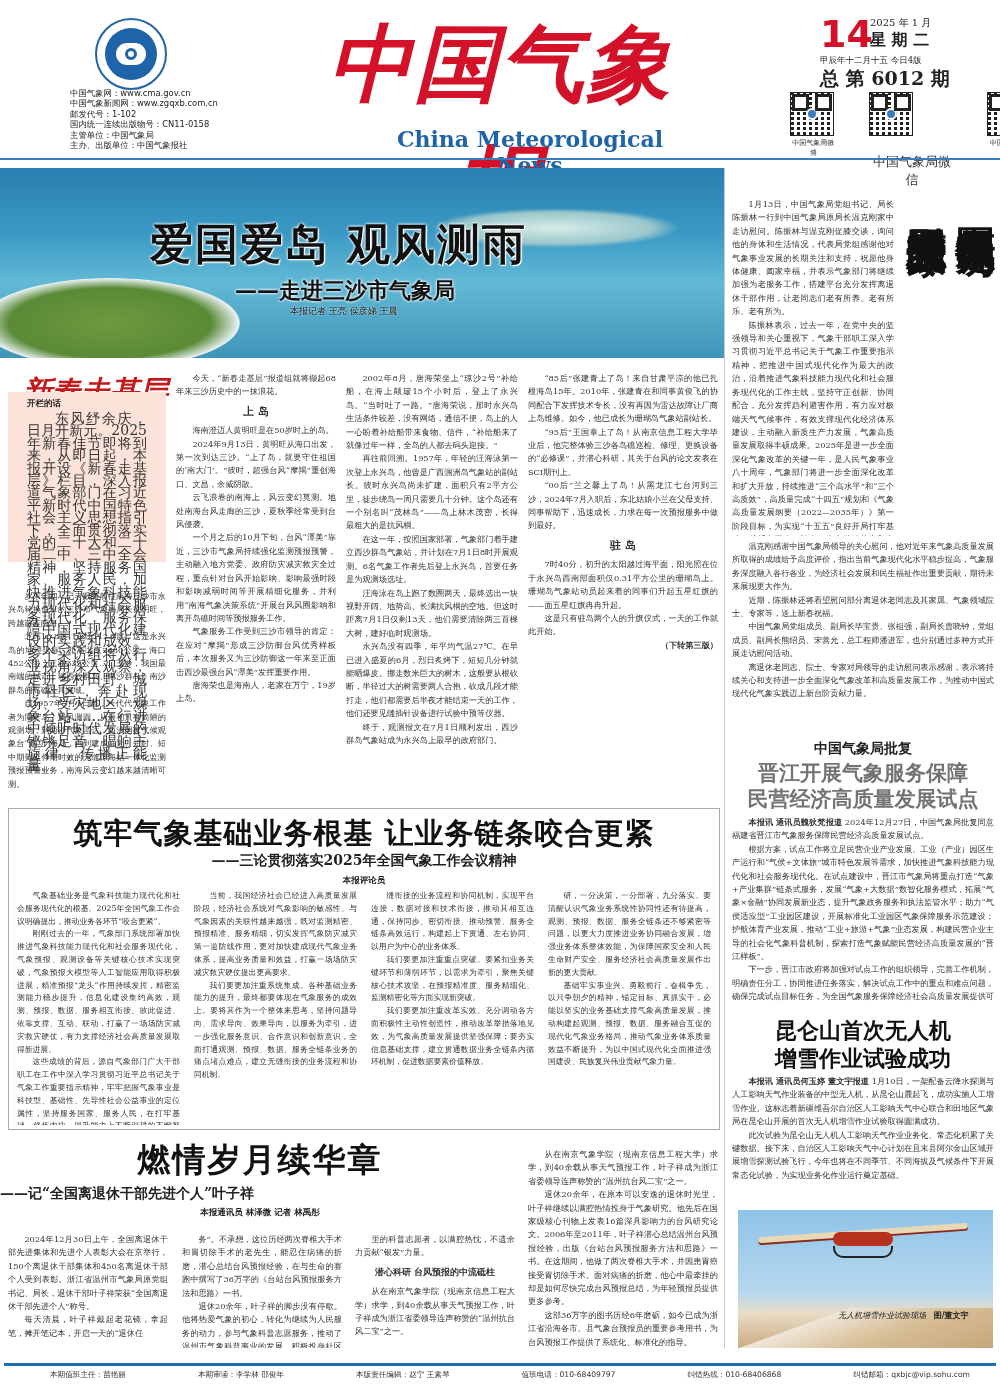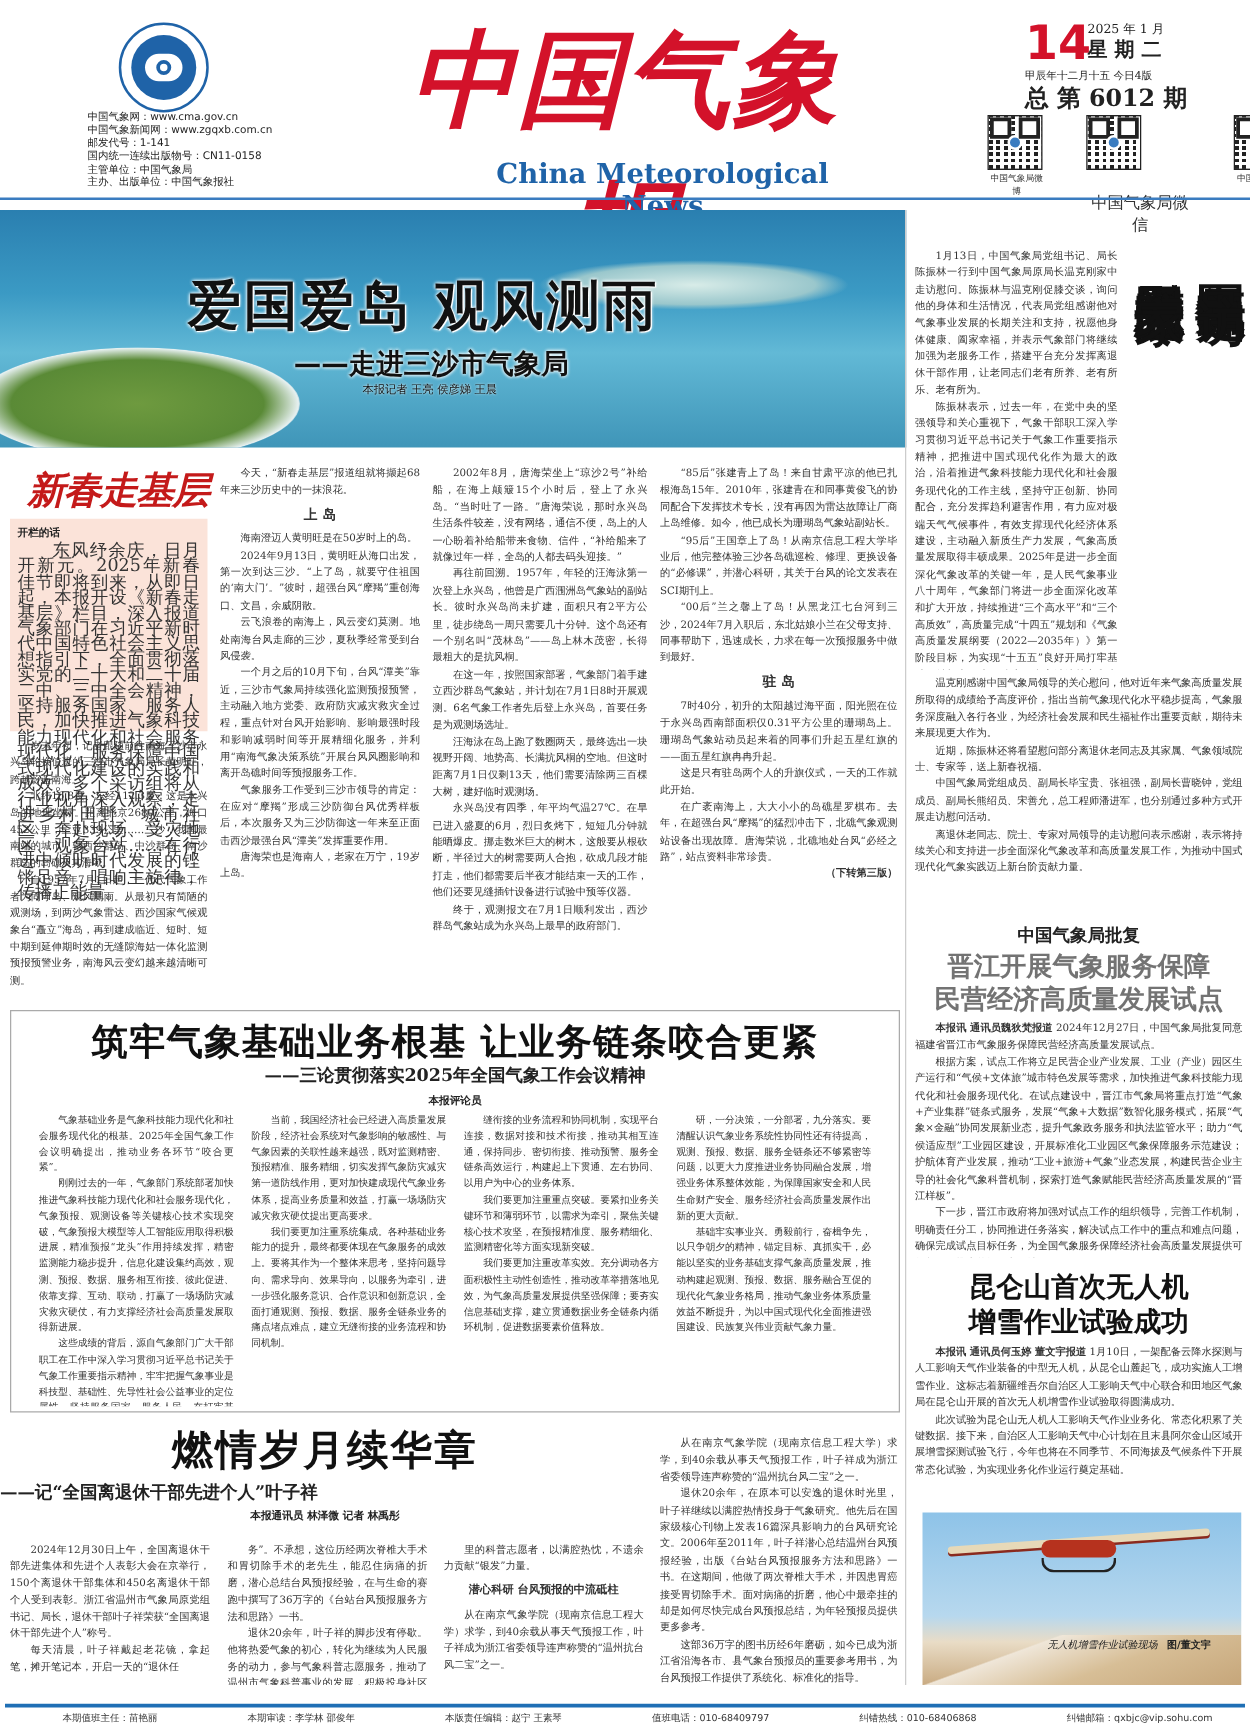--- a/index.html
+++ b/index.html
@@ -26,21 +26,21 @@
   <div class="abs" style="left:95px;top:18px;width:72px;height:72px;border-radius:50%;background:#fff;border:2px solid #1f63a8;display:flex;align-items:center;justify-content:center">
     <div style="width:52px;height:52px;border-radius:50%;background:#1f63a8;display:flex;align-items:center;justify-content:center">
       <div style="width:30px;height:22px;border-radius:11px;background:#fff;position:relative">
         <div style="position:absolute;left:9px;top:5px;width:12px;height:12px;border:3px solid #1f63a8;border-radius:50%"></div>
       </div>
     </div>
   </div>
   <div class="abs sans" style="left:70px;top:88px;font-size:8.4px;line-height:10.4px;color:#222">
     <div>中国气象网：www.cma.gov.cn</div>
     <div>中国气象新闻网：www.zgqxb.com.cn</div>
-    <div>邮发代号：1-141</div>
+    <div>邮发代号：1-102</div>
     <div>国内统一连续出版物号：CN11-0158</div>
     <div>主管单位：中国气象局</div>
     <div>主办、出版单位：中国气象报社</div>
   </div>
   <div class="abs serifb" style="left:290px;top:4px;width:420px;text-align:center;font-size:84px;line-height:120px;color:#d3122a;font-style:italic;letter-spacing:2px">中国气象报</div>
   <div class="abs serifb" style="left:370px;top:126px;width:320px;text-align:center;font-size:22px;color:#1f63a8">China Meteorological News</div>
   <div class="abs sans" style="left:820px;top:14px;font-size:38px;font-weight:bold;color:#d3122a;line-height:40px">14</div>
   <div class="abs" style="left:870px;top:16px;font-size:10px;color:#222">2025 年 1 月</div>
   <div class="abs" style="left:870px;top:30px;font-size:16px;font-weight:bold;color:#222">星 期 二</div>
   <div class="abs" style="left:820px;top:55px;font-size:8.5px;color:#222">甲辰年十二月十五  今日4版</div>
@@ -70,21 +70,21 @@
 
 <div class="abs" style="left:0;top:168px;width:725px;height:190px;background:linear-gradient(180deg,#2a7fb0 0%,#3b9ac4 35%,#62b9d6 60%,#3f95b8 100%);overflow:hidden">
   <div style="position:absolute;left:-20px;top:110px;width:260px;height:90px;border-radius:50%;background:radial-gradient(ellipse at center,#6e9a3f 0%,#5a8a36 55%,#e6f0f0 70%,transparent 72%)"></div>
   <div style="position:absolute;left:430px;top:40px;width:250px;height:40px;border-radius:50%;background:radial-gradient(ellipse,#d8ece8 0%,#9ac7cc 55%,transparent 70%)"></div>
   <div class="abs sans" style="left:150px;top:48px;font-size:43px;font-weight:bold;color:#111;letter-spacing:2px;text-shadow:0 0 3px #fff,0 0 3px #fff,1px 1px 0 #fff">爱国爱岛  观风测雨</div>
   <div class="abs sans" style="left:235px;top:108px;font-size:22px;font-weight:bold;color:#111;text-shadow:0 0 3px #fff,0 0 3px #fff">——走进三沙市气象局</div>
   <div class="abs sans" style="left:290px;top:137px;font-size:9px;color:#111;text-shadow:0 0 2px #fff">本报记者 王亮 侯彦娣 王晨</div>
 </div>
 
 <div class="abs serifb" style="left:22px;top:372px;font-size:30px;color:#c41a1a;font-style:italic;letter-spacing:-1px">新春走基层</div>
-<div class="abs" style="left:8px;top:415px;width:158px;height:170px;background:#fbe3d9;padding:6px 6px">
+<div class="abs" style="left:8px;top:392px;width:158px;height:170px;background:#fbe3d9;padding:6px 19px">
   <div class="sans" style="font-size:8.5px;font-weight:bold;margin-bottom:2px">开栏的话</div>
   <div class="small" style="font-size:14px;line-height:12.4px;">
       <p>东风纾余庆，日月开新元。2025年新春佳节即将到来，从即日起，本报开设《新春走基层》栏目，深入报道气象部门在习近平新时代中国特色社会主义思想指引下，全面贯彻落实党的二十大和二十届二中、三中全会精神，坚持服务国家、服务人民，加快推进气象科技能力现代化和社会服务现代化，服务保障中国式现代化建设的实践和成效。多个采访组将从行业视角深入观察，走进乡村田野、城市社区，奔赴现场、受灾地区、观象台站……在行进中倾听时代发展的铿锵足音，唱响主旋律，传播正能量。</p>
     </div>
 </div>
 
 <div class="abs small" style="left:8px;top:590px;width:158px">
   <p>岁末年初，记者跟随前往南海三沙市永兴岛轮换值班的三沙市气象局局长黄明旺，跨越蔚蓝南海。</p>
   <p>北纬16.8度、东经112.3度，这是永兴岛的地理坐标。距离北京2680公里，海口452公里，三亚339公里……三沙，我国最南端的城市，辖西沙群岛、中沙群岛、南沙群岛的岛礁及其海域。</p>
   <p>自1957年7月1日起，一代代气象工作者为同守岛、观风测雨。从最初只有简陋的观测场，到两沙气象雷达、西沙国家气候观象台“矗立”海岛，再到建成临近、短时、短中期到延伸期时效的无缝隙海姑一体化监测预报预警业务，南海风云变幻越来越清晰可测。</p>
@@ -110,21 +110,20 @@
   <p>……</p>
 
 </div>
 <div class="abs small" style="left:528px;top:372px;width:190px;height:375px;overflow:hidden">
   <p>“85后”张建青上了岛！来自甘肃平凉的他已扎根海岛15年。2010年，张建青在和同事黄俊飞的协同配合下发挥技术专长，没有再因为雷达故障让厂商上岛维修。如今，他已成长为珊瑚岛气象站副站长。</p>
   <p>“95后”王国章上了岛！从南京信息工程大学毕业后，他完整体验三沙各岛礁巡检、修理、更换设备的“必修课”，并潜心科研，其关于台风的论文发表在SCI期刊上。</p>
   <p>“00后”兰之馨上了岛！从黑龙江七台河到三沙，2024年7月入职后，东北姑娘小兰在父母支持、同事帮助下，迅速成长，力求在每一次预报服务中做到最好。</p>
   <div class="sechead">驻 岛</div>
   <p>7时40分，初升的太阳越过海平面，阳光照在位于永兴岛西南部面积仅0.31平方公里的珊瑚岛上。珊瑚岛气象站动员起来着的同事们升起五星红旗的——面五星红旗冉冉升起。</p>
   <p>这是只有驻岛两个人的升旗仪式，一天的工作就此开始。</p>
-  <p>在广袤南海上，大大小小的岛礁星罗棋布。去年，在超强台风“摩羯”的猛烈冲击下，北礁气象观测站设备出现故障。唐海荣说，北礁地处台风“必经之路”，站点资料非常珍贵。</p>
   <span class="jump">（下转第三版）</span>
 </div>
 
 <div class="abs" style="left:724px;top:168px;width:1px;height:1180px;background:#ccc"></div>
 <div class="abs sans" style="left:905px;top:195px;width:92px;height:330px;display:flex;flex-direction:row-reverse;gap:6px;font-weight:bold;font-size:40px;line-height:43px;color:#111">
   <div style="writing-mode:vertical-rl;letter-spacing:1px">中国气象局领导走访</div>
   <div style="writing-mode:vertical-rl;letter-spacing:1px">慰问老同志院士专家</div>
 </div>
 <div class="abs small" style="left:732px;top:198px;width:162px;height:338px;overflow:hidden">
   <p>1月13日，中国气象局党组书记、局长陈振林一行到中国气象局原局长温克刚家中走访慰问。陈振林与温克刚促膝交谈，询问他的身体和生活情况，代表局党组感谢他对气象事业发展的长期关注和支持，祝愿他身体健康、阖家幸福，并表示气象部门将继续加强为老服务工作，搭建平台充分发挥离退休干部作用，让老同志们老有所养、老有所乐、老有所为。</p>
@@ -157,21 +156,21 @@
   <p>此次试验为昆仑山无人机人工影响天气作业业务化、常态化积累了关键数据。接下来，自治区人工影响天气中心计划在且末县阿尔金山区域开展增雪探测试验飞行，今年也将在不同季节、不同海拔及气候条件下开展常态化试验，为实现业务化作业运行奠定基础。</p>
 </div>
 <div class="abs" style="left:738px;top:1210px;width:255px;height:138px;background:linear-gradient(180deg,#8ec3e8 0%,#b7d8ee 60%,#e9dcc6 75%,#c9ab82 100%);overflow:hidden">
   <div style="position:absolute;left:20px;top:20px;width:210px;height:6px;background:#e7d9b8;transform:rotate(-4deg);border-radius:3px;box-shadow:0 2px 0 #8a2a1e"></div>
   <div style="position:absolute;left:95px;top:22px;width:60px;height:14px;background:#b6321e;border-radius:7px"></div>
   <div style="position:absolute;left:95px;top:36px;width:60px;height:12px;border:2px solid #222;border-top:none;border-radius:0 0 10px 10px"></div>
   <div style="position:absolute;left:0;bottom:0;width:255px;height:40px;background:linear-gradient(160deg,transparent 30%,#efe6d8 31%,#d7be96 60%,#c6a67a 100%)"></div>
   <div class="abs" style="left:100px;top:100px;font-size:8px;color:#222;white-space:nowrap"><span style="font-style:italic">无人机增雪作业试验现场</span>&nbsp;&nbsp;&nbsp;<b class="sans">图/董文宇</b></div>
 </div>
 
-<div class="abs" style="left:8px;top:808px;width:712px;height:322px;border:1px solid #aaa;padding:6px 22px">
+<div class="abs" style="left:8px;top:808px;width:712px;height:322px;border:1px solid #aaa;padding:6px 8px">
   <div class="sans" style="text-align:center;font-size:29px;font-weight:bold;color:#111;letter-spacing:1px;line-height:36px">筑牢气象基础业务根基  让业务链条咬合更紧</div>
   <div class="serifb" style="text-align:center;font-size:14px;color:#222;margin-top:1px">——三论贯彻落实2025年全国气象工作会议精神</div>
   <div class="sans" style="text-align:center;font-size:8.5px;font-weight:bold;margin:5px 0 3px">本报评论员</div>
   <div style="display:flex;gap:14px">
     <div class="small" style="flex:1;height:235px;overflow:hidden;font-size:7.8px;line-height:12.8px">
         <p>气象基础业务是气象科技能力现代化和社会服务现代化的根基。2025年全国气象工作会议明确提出，推动业务各环节“咬合更紧”。</p>
         <p>刚刚过去的一年，气象部门系统部署加快推进气象科技能力现代化和社会服务现代化，气象预报、观测设备等关键核心技术实现突破，气象预报大模型等人工智能应用取得积极进展，精准预报“龙头”作用持续发挥，精密监测能力稳步提升，信息化建设集约高效，观测、预报、数据、服务相互衔接、彼此促进、依靠支撑、互动、联动，打赢了一场场防灾减灾救灾硬仗，有力支撑经济社会高质量发展取得新进展。</p>
         <p>这些成绩的背后，源自气象部门广大干部职工在工作中深入学习贯彻习近平总书记关于气象工作重要指示精神，牢牢把握气象事业是科技型、基础性、先导性社会公益事业的定位属性，坚持服务国家、服务人民，在打牢基础、修炼内功、提升能力上不断深耕的不懈努力。</p>
       </div>
     <div class="small" style="flex:1;height:235px;overflow:hidden;font-size:7.8px;line-height:12.8px">

